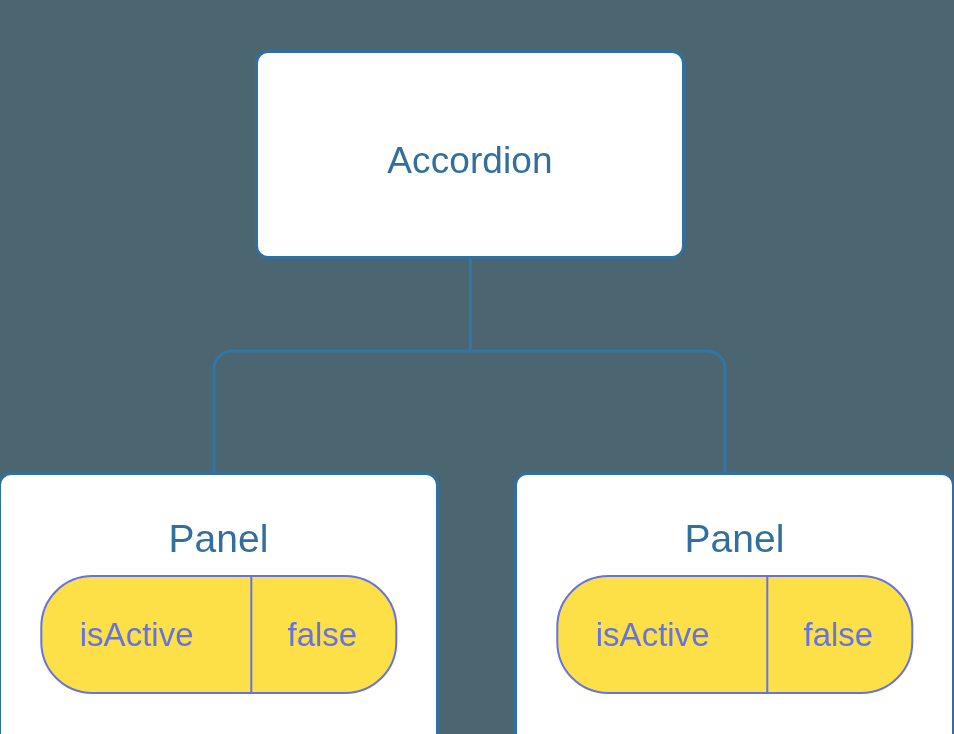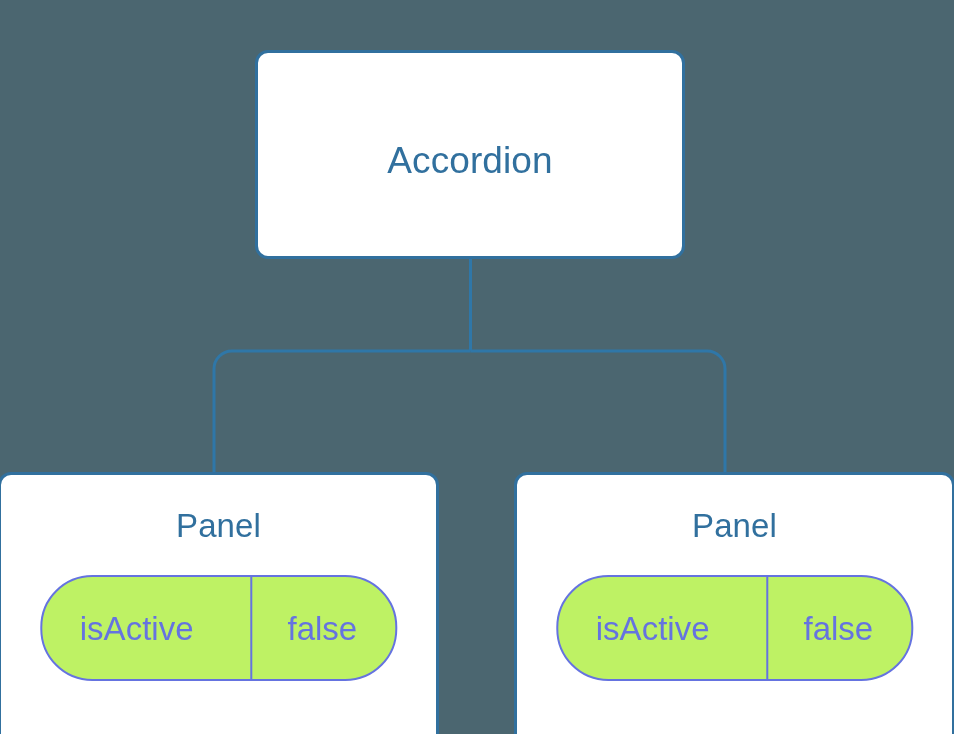--- a/index.html
+++ b/index.html
@@ -67,38 +67,38 @@
   
   .panel-card {
     top: 472px;
     height: 285px;
     width: 441px;
   }
   #node-panel-0 { left: -2px; }
   #node-panel-1 { left: 514px; }
 
   .panel-card .node-title {
-    top: 31px;
-    font-size: 33px;
+    top: 44px;
+    font-size: 39px;
     line-height: 40px;
   }
 
   
   .prop-pill {
     position: absolute;
     top: 100px;
     left: 50%;
     transform: translateX(-50%);
     display: flex;
     align-items: stretch;
     box-sizing: border-box;
-    height: 106px;
+    height: 119px;
     border: 2px solid #6573e0;
     border-radius: 52px;
-    background: #bef264;
+    background: #fde047;
     gap: 26px;
   }
   .prop-key,
   .prop-value {
     display: flex;
     align-items: center;
     justify-content: center;
     color: #6573e0;
     font-size: 33px;
     line-height: 1;

